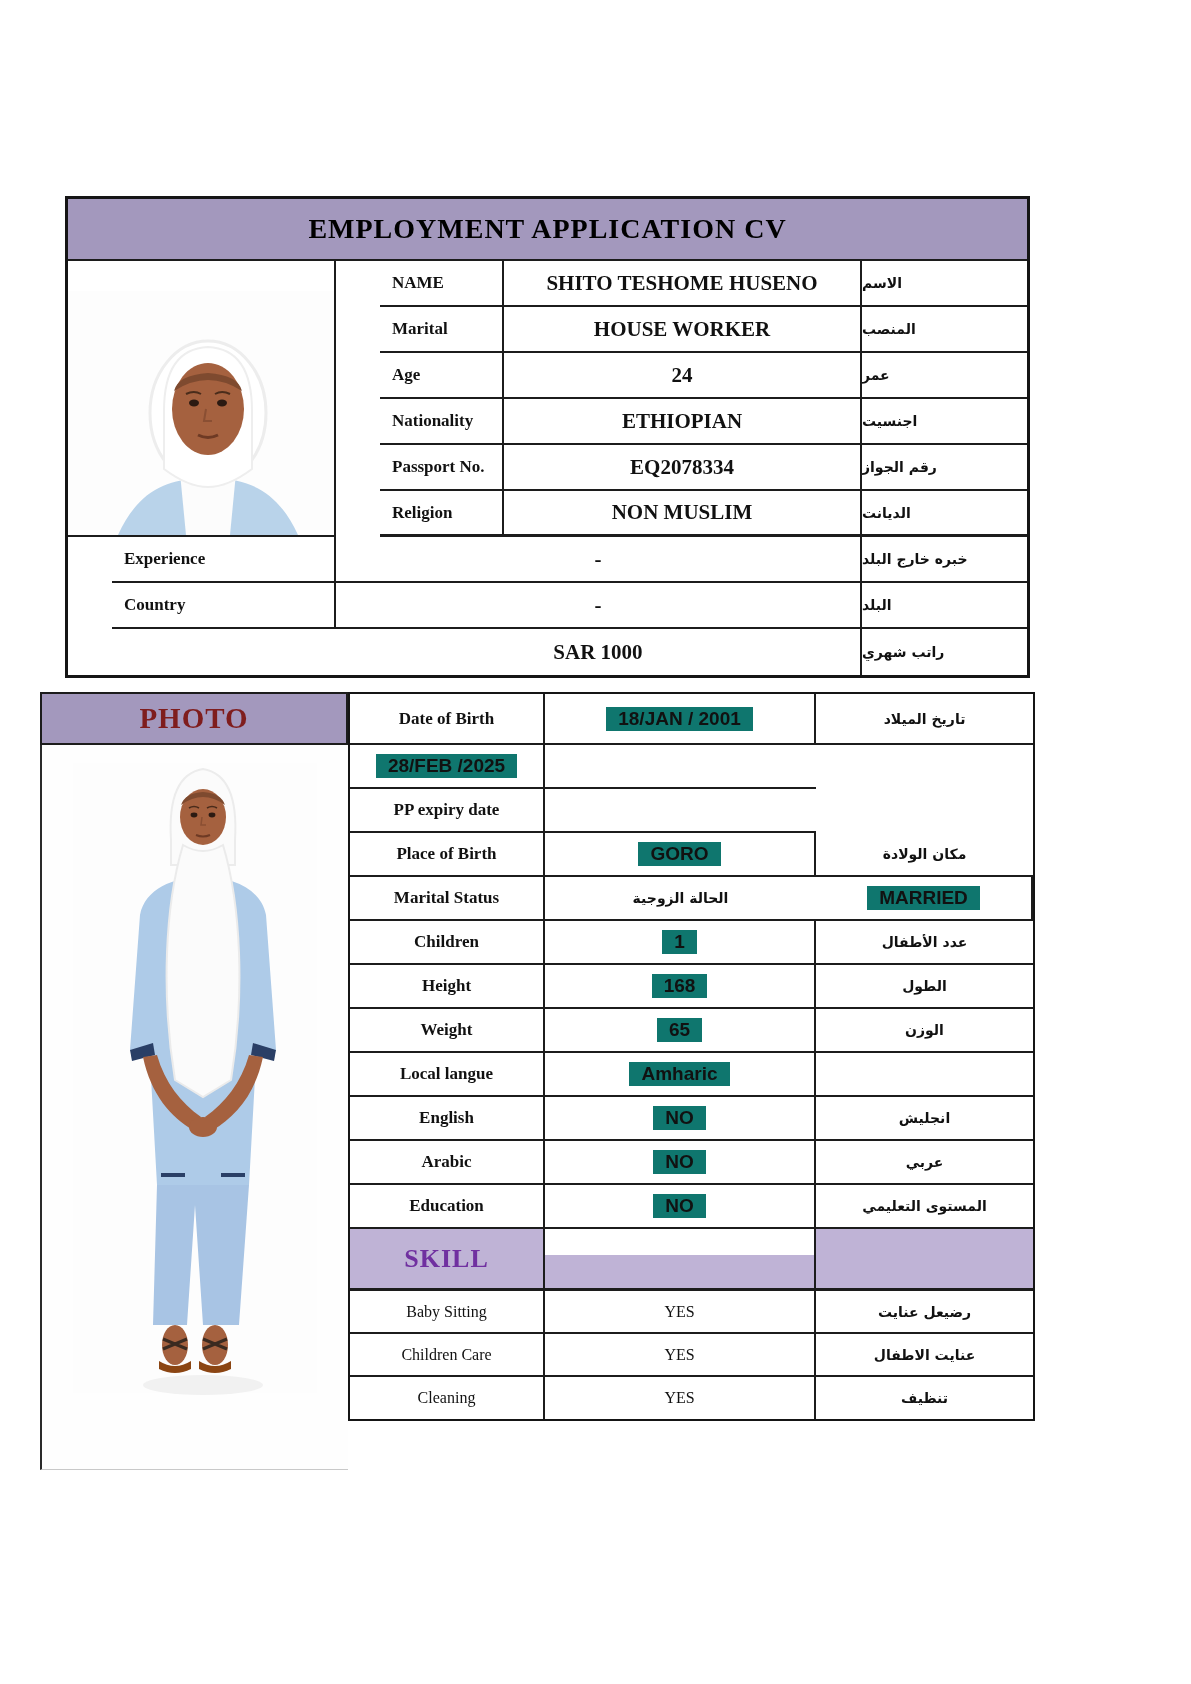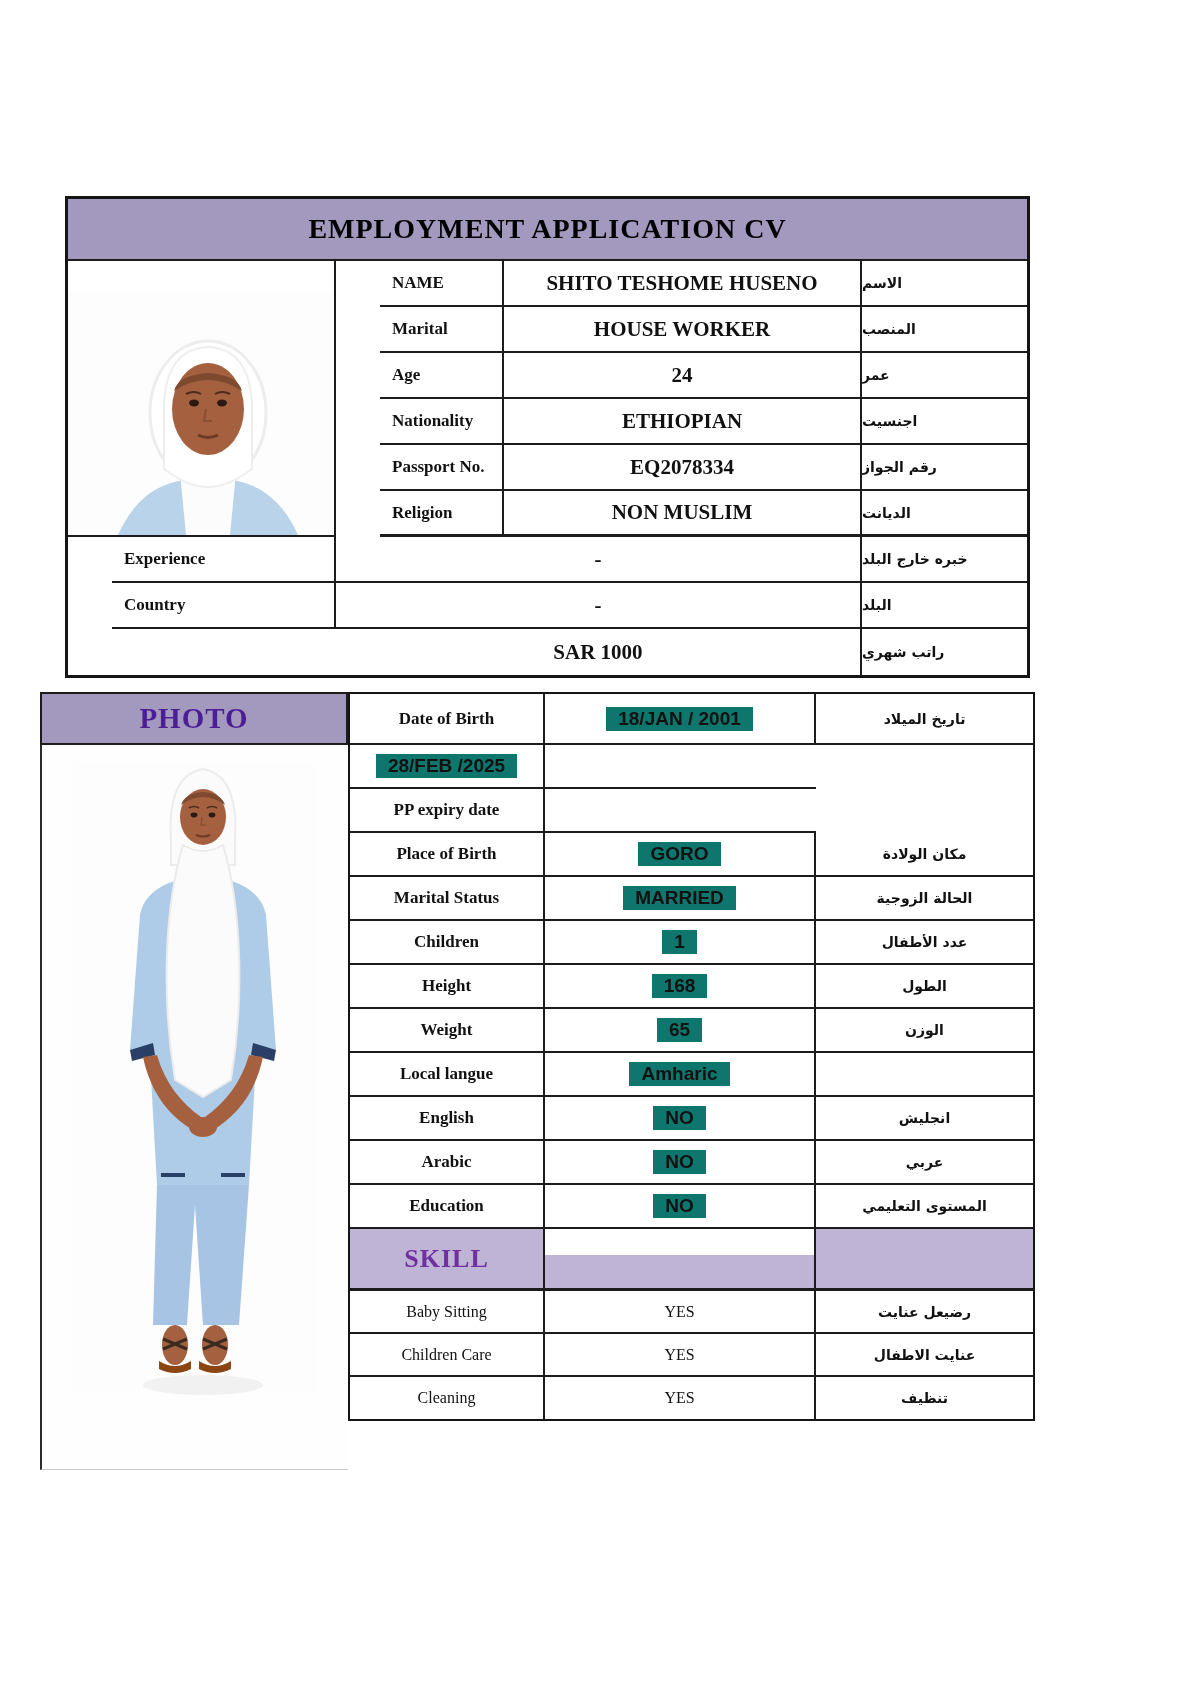--- a/index.html
+++ b/index.html
@@ -23,21 +23,21 @@
   .t1ar{justify-content:flex-end;padding-right:9px;font-family:"DejaVu Sans",sans-serif;
         font-weight:bold;font-size:14px;direction:rtl;}
   #t1-photo-cell{grid-column:1;grid-row:1/span 6;border-right:2px solid #1c1c1c;
                  border-bottom:2px solid #1c1c1c;box-sizing:border-box;background:#fff;
                  display:flex;align-items:flex-end;justify-content:center;}
 
   
   #photo-col{position:absolute;left:40px;top:692px;width:308px;box-sizing:border-box;}
   #photo-header{height:53px;background:#a398bd;border:2px solid #1c1c1c;box-sizing:border-box;
                 display:flex;align-items:center;justify-content:center;}
-  #photo-header span{font-size:29px;font-weight:bold;color:#4c1d95;letter-spacing:1px;}
+  #photo-header span{font-size:29px;font-weight:bold;color:#7f1d1d;letter-spacing:1px;}
   #photo-box{height:725px;border-left:2px solid #2a2a2a;border-right:none;
              border-bottom:1px solid #c9c9c9;box-sizing:border-box;background:#fefefe;
              display:flex;align-items:flex-start;justify-content:center;}
 
   
   #t2{position:absolute;left:348px;top:692px;width:687px;border:2px solid #151515;box-sizing:border-box;
       display:grid;grid-template-columns:195px 271px 217px;
       grid-template-rows:51px repeat(11,44px) 62px 43px 43px 42px;}
   .t2lbl{font-weight:bold;font-size:17px;}
   .t2val{font-family:"Liberation Sans",sans-serif;font-weight:bold;font-size:19px;}
@@ -178,24 +178,24 @@
     <div class="cell t2lbl" style="grid-row:3">PP expiry date</div>
     <div class="cell t2ar lastcol" style="grid-row:3"></div>
 
     <div class="cell t2lbl" style="grid-row:4">Place of Birth</div>
     <div class="cell t2val" style="grid-row:4">
         <em>GORO</em>
       </div>
     <div class="cell t2ar lastcol" style="grid-row:4">مكان الولادة</div>
 
     <div class="cell t2lbl" style="grid-row:5">Marital Status</div>
+    <div class="cell t2ar lastcol" style="grid-row:5">الحالة الزوجية</div>
     <div class="cell t2val" style="grid-row:5">
         <em>MARRIED</em>
       </div>
-    <div class="cell t2ar lastcol" style="grid-row:5">الحالة الزوجية</div>
 
     <div class="cell t2lbl" style="grid-row:6">Children</div>
     <div class="cell t2val" style="grid-row:6">
         <em>1</em>
       </div>
     <div class="cell t2ar lastcol" style="grid-row:6">عدد الأطفال</div>
 
     <div class="cell t2lbl" style="grid-row:7">Height</div>
     <div class="cell t2val" style="grid-row:7">
         <em>168</em>

